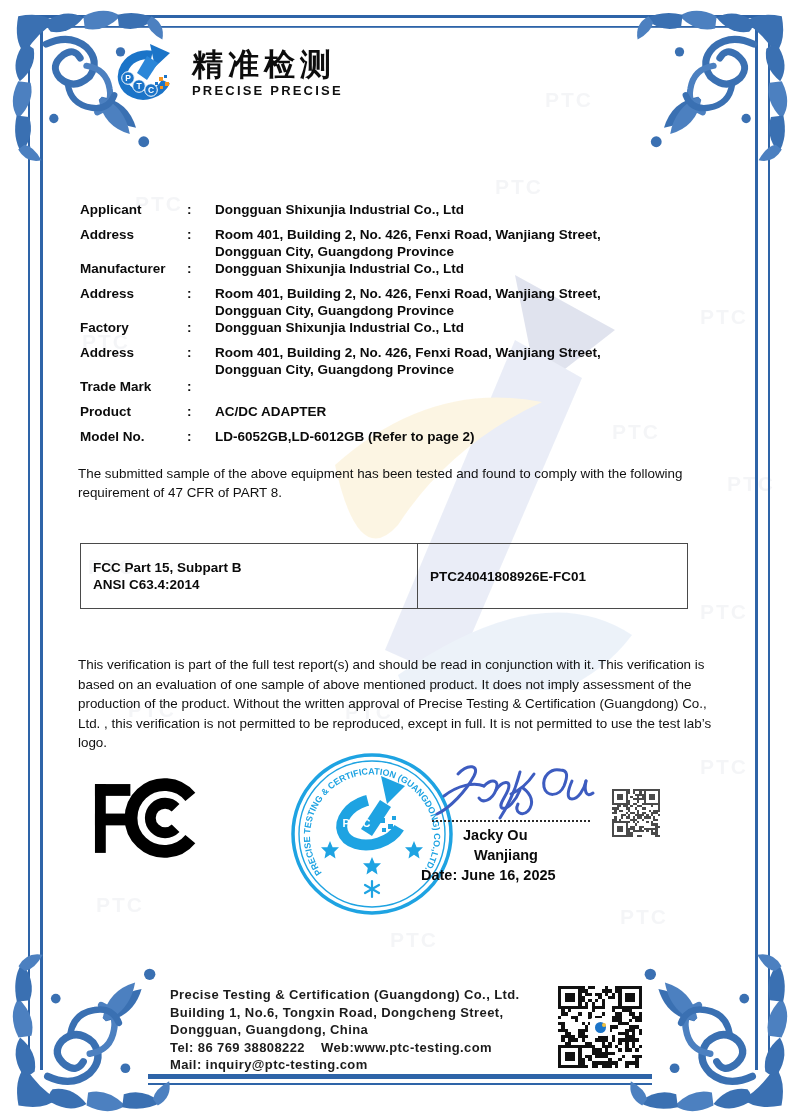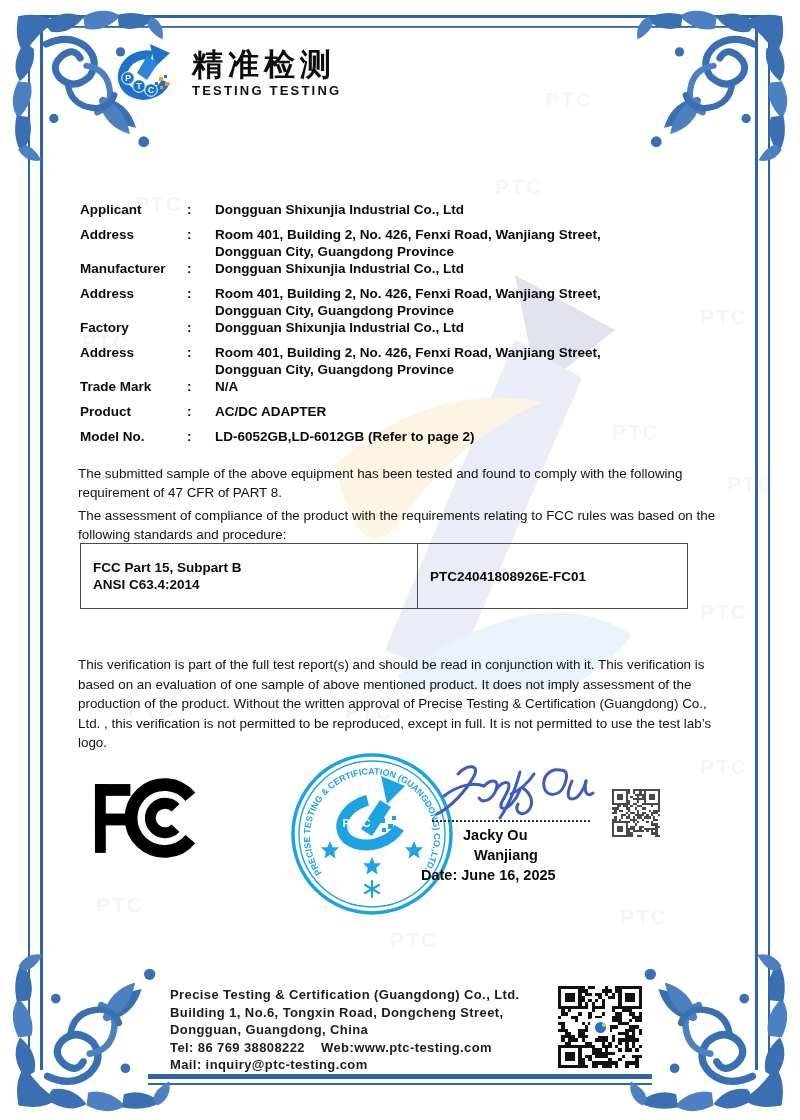--- a/index.html
+++ b/index.html
@@ -154,21 +154,21 @@
         <circle cx="12" cy="34" r="6.3" fill="#1b74c8" stroke="#fff" stroke-width="1"></circle>
         <circle cx="23" cy="42" r="6.3" fill="#1b74c8" stroke="#fff" stroke-width="1"></circle>
         <circle cx="35" cy="46" r="6.3" fill="#1b74c8" stroke="#fff" stroke-width="1"></circle>
         <text x="12" y="37">P</text>
         <text x="23" y="45">T</text>
         <text x="35" y="49">C</text>
       </g>
     </svg>
     <div>
       <div class="logo-cn">精准检测</div>
-      <div class="logo-en">TESTING TESTING</div>
+      <div class="logo-en">PRECISE PRECISE</div>
     </div>
   </div>
 
 
   <div class="info">
 
       <div class="info-row">
         <span class="label">Applicant</span>
         <span class="colon">:</span>
         <span class="value">Dongguan Shixunjia Industrial Co., Ltd</span>
@@ -203,38 +203,36 @@
       <div class="info-row two-line">
         <span class="label">Address</span>
         <span class="colon">:</span>
         <span class="value">Room 401, Building 2, No. 426, Fenxi Road, Wanjiang Street,
 Dongguan City, Guangdong Province</span>
       </div>
 
       <div class="info-row">
         <span class="label">Trade Mark</span>
         <span class="colon">:</span>
-        <span class="value">N/A</span>
       </div>
 
       <div class="info-row">
         <span class="label">Product</span>
         <span class="colon">:</span>
         <span class="value">AC/DC ADAPTER</span>
       </div>
 
       <div class="info-row">
         <span class="label">Model No.</span>
         <span class="colon">:</span>
         <span class="value">LD-6052GB,LD-6012GB (Refer to page 2)</span>
       </div>
     </div>
 
   <div id="p1" class="para">The submitted sample of the above equipment has been tested and found to comply with the following requirement of 47 CFR of PART 8.</div>
-  <div id="p2" class="para">The assessment of compliance of the product with the requirements relating to FCC rules was based on the following standards and procedure:</div>
 
   <table class="std-table">
     <tbody>
       <tr class="bdy">
         <td class="std-left cell-pre">FCC Part 15, Subpart B
 ANSI C63.4:2014</td>
         <td class="std-right">PTC24041808926E-FC01</td>
       </tr>
     </tbody>
   </table>

